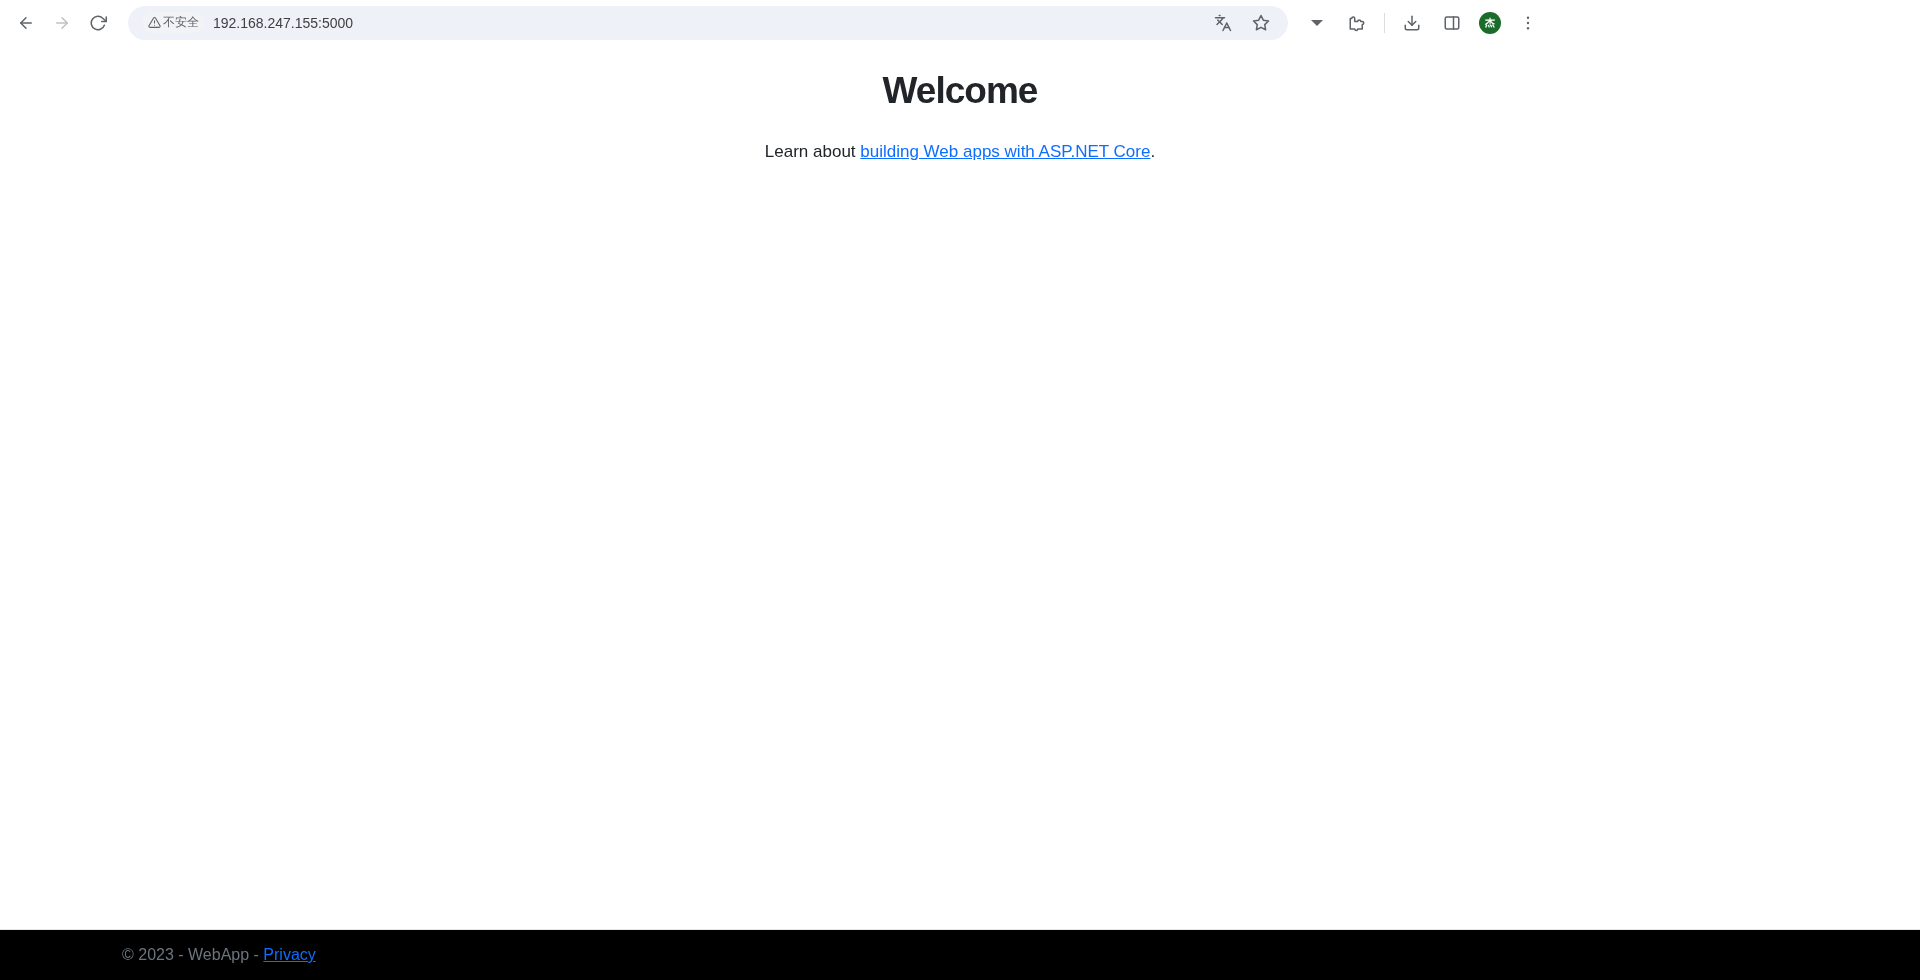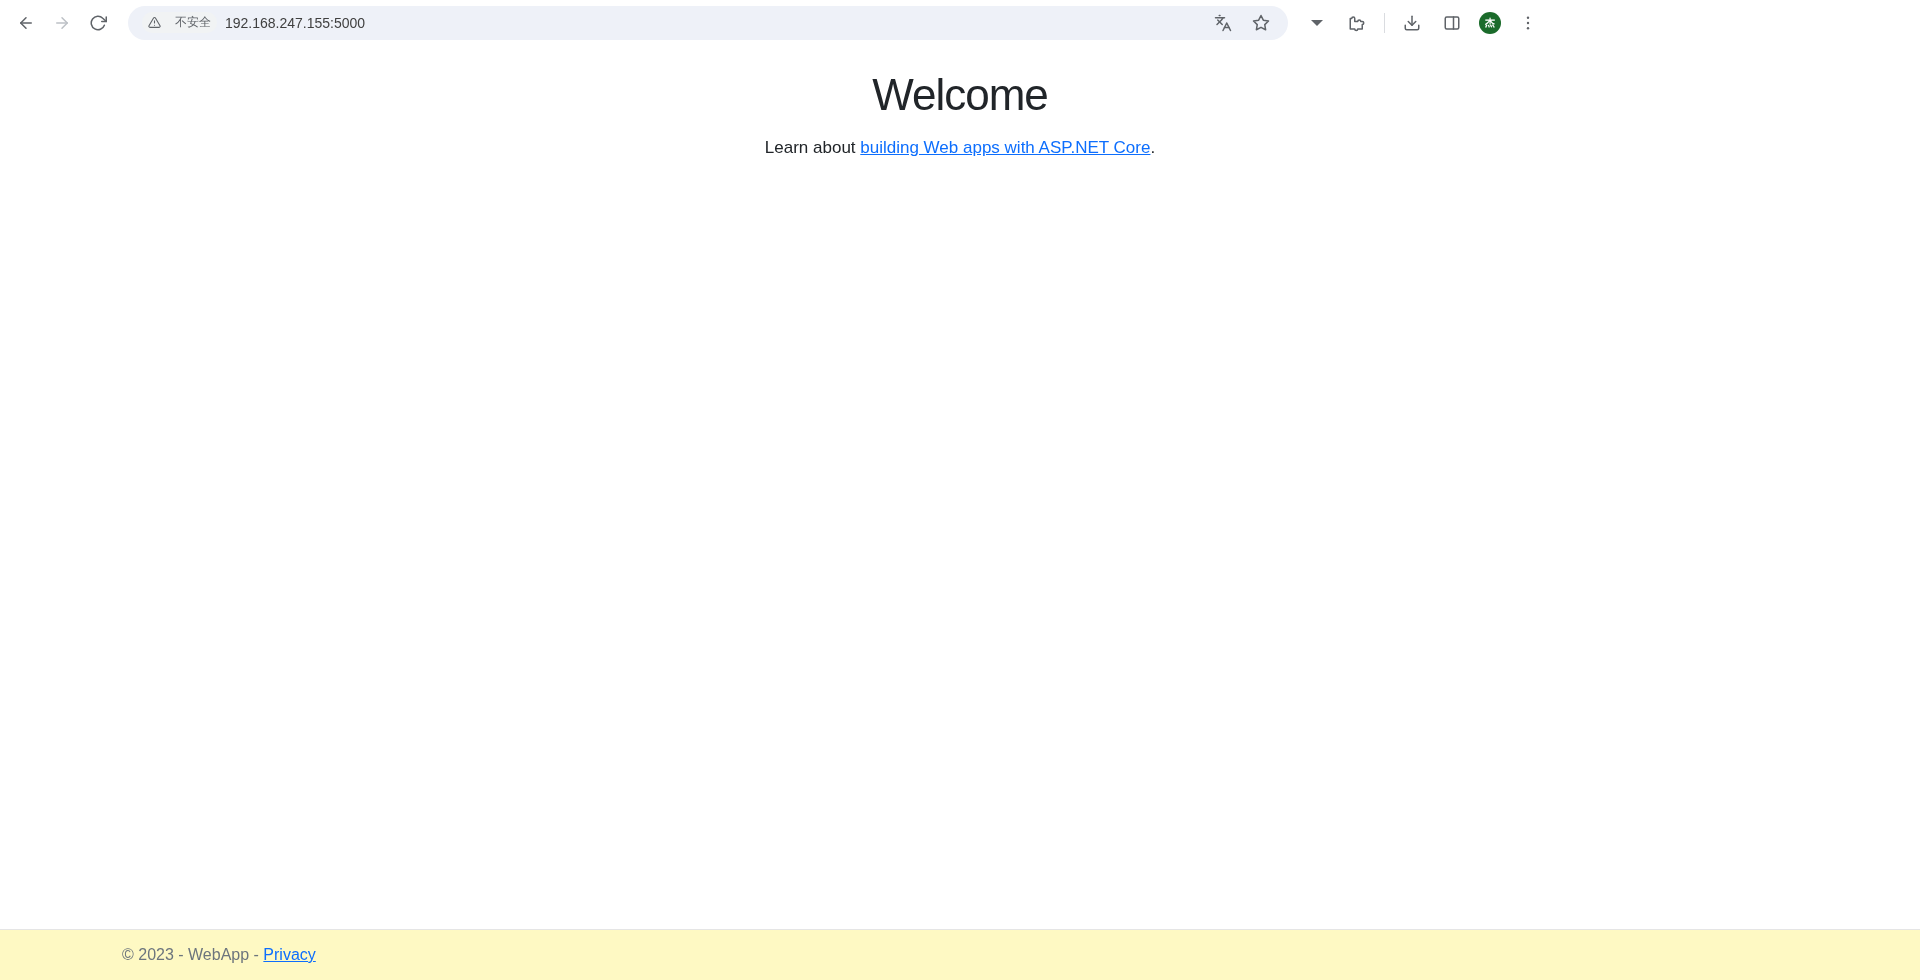--- a/index.html
+++ b/index.html
@@ -46,21 +46,21 @@
       display: flex;
       align-items: center;
       padding: 0 14px;
       gap: 8px;
       margin: 0 8px;
       max-width: 1160px;
     }
     .insecure-chip {
       display: flex;
       align-items: center;
-      gap: 14px;
+      gap: 2px;
       font-size: 12px;
       color: #5f6368;
       background: #f1f3f4;
       padding: 2px 6px;
       border-radius: 10px;
     }
     .insecure-chip svg { width: 13px; height: 13px; }
     .url-text {
       font-size: 14px;
       color: #404040;
@@ -123,41 +123,41 @@
       font-size: 16px;
       color: #212529;
       cursor: pointer;
     }
     .main-content {
       flex: 1;
       text-align: center;
       padding-top: 18px;
     }
     .welcome-title {
-      font-size: 44px;
-      font-weight: 400;
+      font-size: 37px;
+      font-weight: 700;
       color: #212529;
       margin-top: 6px;
       letter-spacing: -1px;
     }
     .lead {
-      margin-top: 18px;
+      margin-top: 30px;
       font-size: 17px;
       color: #212529;
     }
     .lead a {
       color: #0d6efd;
       text-decoration: underline;
     }
     .footer {
       border-top: 1px solid #e5e5e5;
       padding: 16px 0 16px 122px;
       font-size: 16px;
       color: #6c757d;
-      background: #fef9c3;
+      background: #000000;
     }
     .footer a {
       color: #0d6efd;
       text-decoration: underline;
     }
     .icon-btn { cursor: pointer; display:flex; align-items:center; justify-content:center; width:26px; height:26px; }
   </style>
 </head>
 <body>
 

